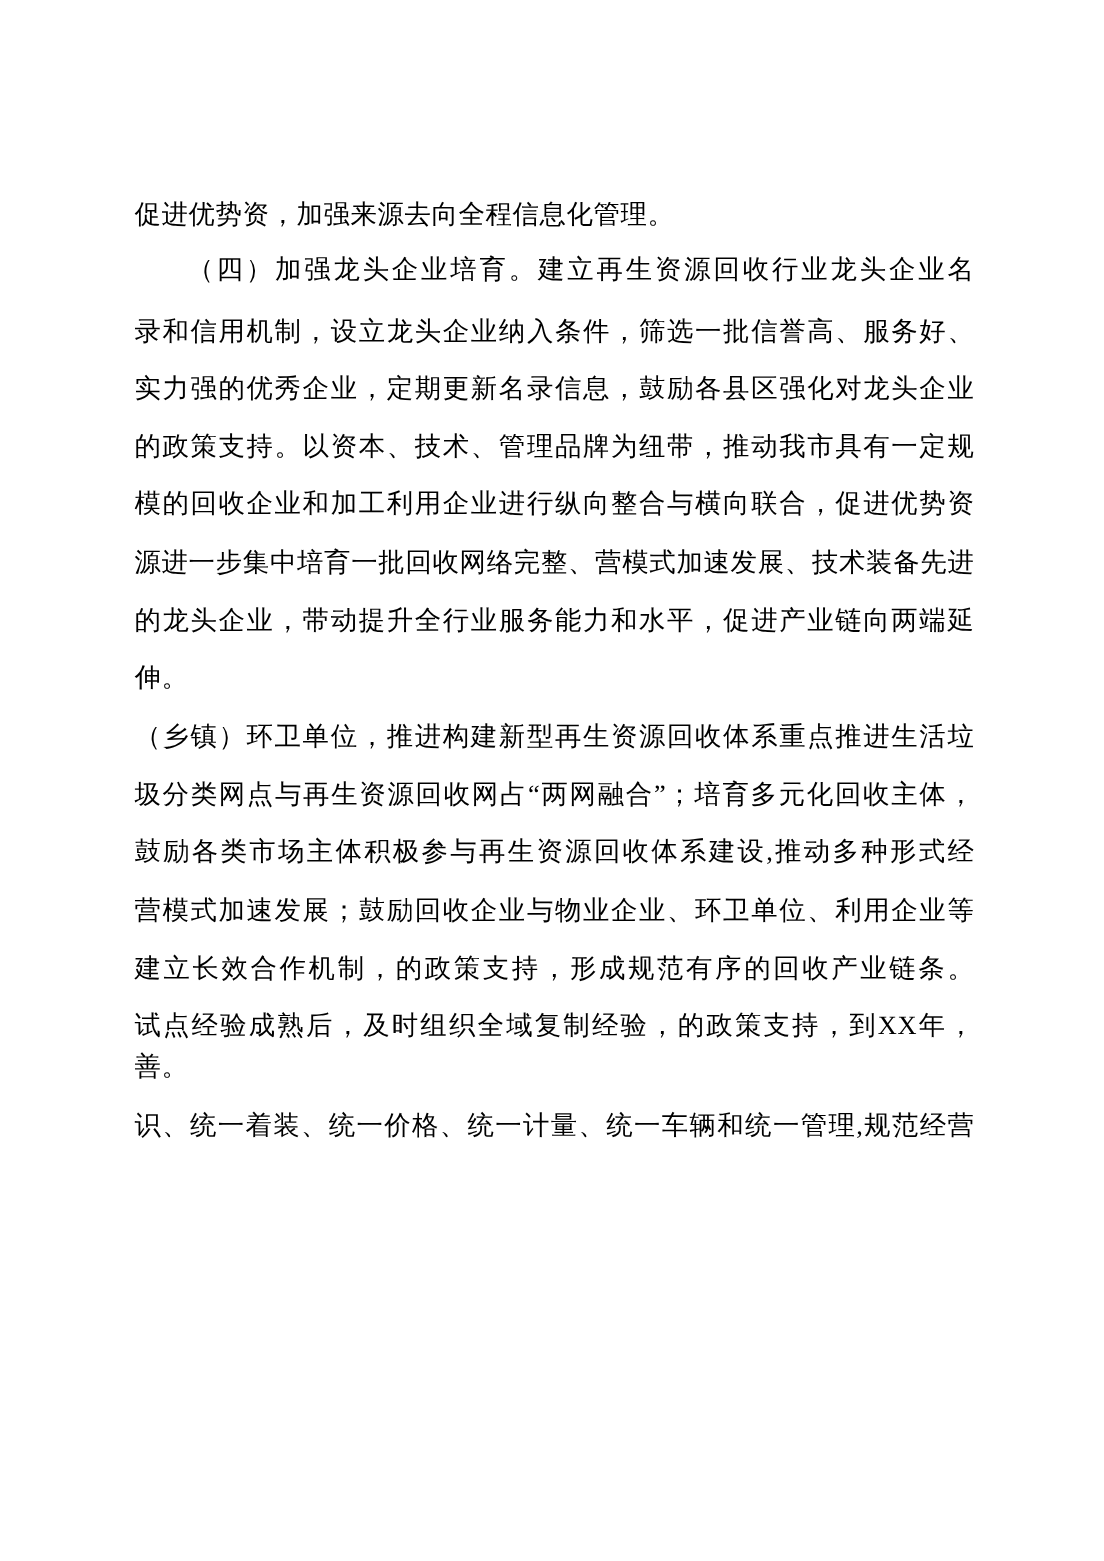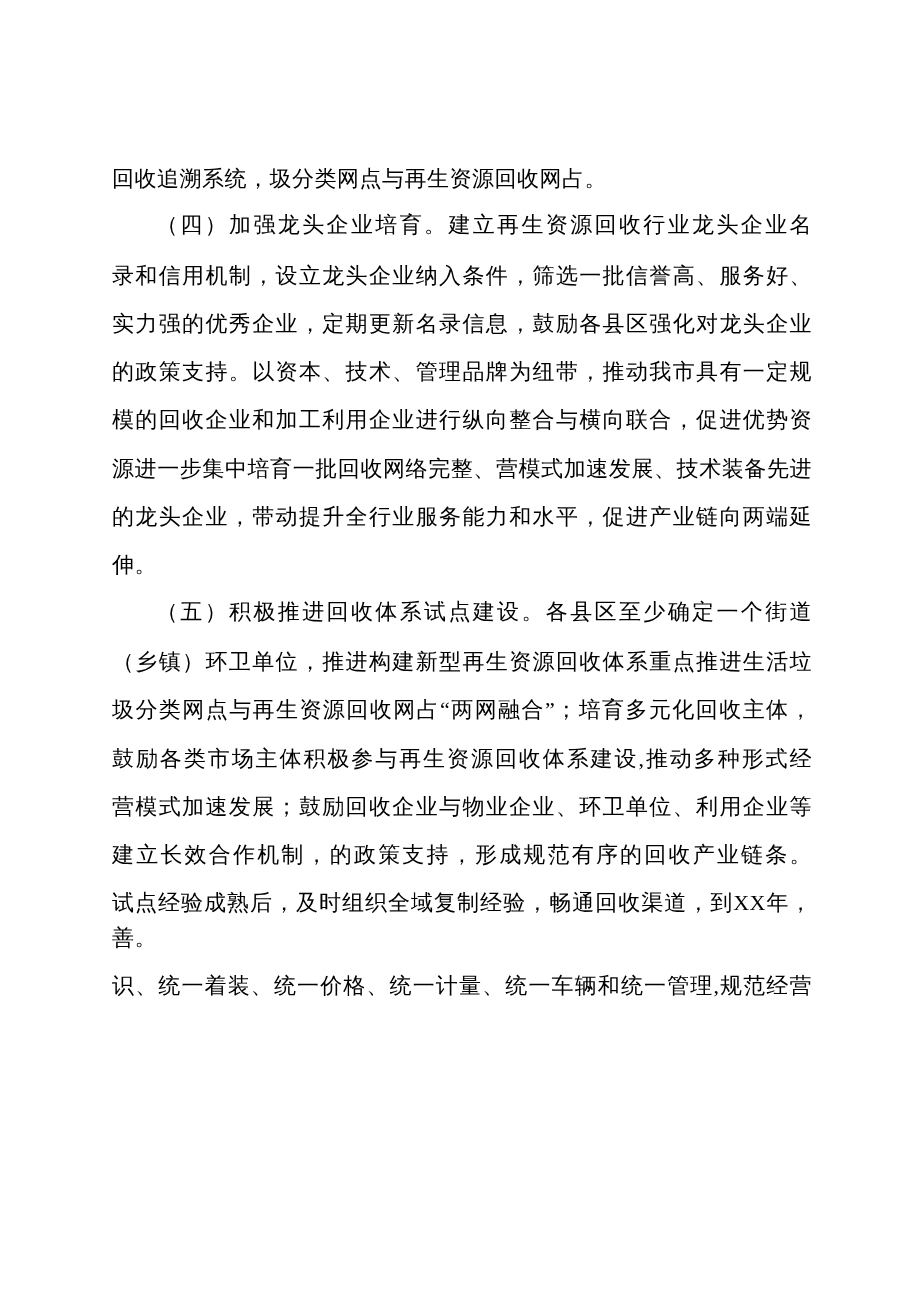--- a/index.html
+++ b/index.html
@@ -52,36 +52,35 @@
   .tight {
     margin-top: -14px;
   }
 </style>
 </head>
 <body>
 
 <div class="doc-page">
   <div class="doc-body">
 
-    <div class="line">回收追溯系统，圾分类网点与再生资源回收网占。</div>
+    <div class="line">促进优势资，加强来源去向全程信息化管理。</div>
 
     <div class="line j ind">（四）加强龙头企业培育。建立再生资源回收行业龙头企业名</div>
     <div class="line j">录和信用机制，设立龙头企业纳入条件，筛选一批信誉高、服务好、</div>
     <div class="line j">实力强的优秀企业，定期更新名录信息，鼓励各县区强化对龙头企业</div>
     <div class="line j">的政策支持。以资本、技术、管理品牌为纽带，推动我市具有一定规</div>
     <div class="line j">模的回收企业和加工利用企业进行纵向整合与横向联合，促进优势资</div>
     <div class="line j">源进一步集中培育一批回收网络完整、营模式加速发展、技术装备先进</div>
     <div class="line j">的龙头企业，带动提升全行业服务能力和水平，促进产业链向两端延</div>
     <div class="line">伸。</div>
 
-    <div class="line j ind">（五）积极推进回收体系试点建设。各县区至少确定一个街道</div>
     <div class="line j">（乡镇）环卫单位，推进构建新型再生资源回收体系重点推进生活垃</div>
     <div class="line j">圾分类网点与再生资源回收网占“两网融合”；培育多元化回收主体，</div>
     <div class="line j">鼓励各类市场主体积极参与再生资源回收体系建设,推动多种形式经</div>
     <div class="line j">营模式加速发展；鼓励回收企业与物业企业、环卫单位、利用企业等</div>
     <div class="line j">建立长效合作机制，的政策支持，形成规范有序的回收产业链条。</div>
-    <div class="line j">试点经验成熟后，及时组织全域复制经验，畅通回收渠道，到XX年，</div>
+    <div class="line j">试点经验成熟后，及时组织全域复制经验，的政策支持，到XX年，</div>
     <div class="line tight">善。</div>
 
     <div class="line j">识、统一着装、统一价格、统一计量、统一车辆和统一管理,规范经营</div>
 
   </div>
 </div>
 
 </body></html>

